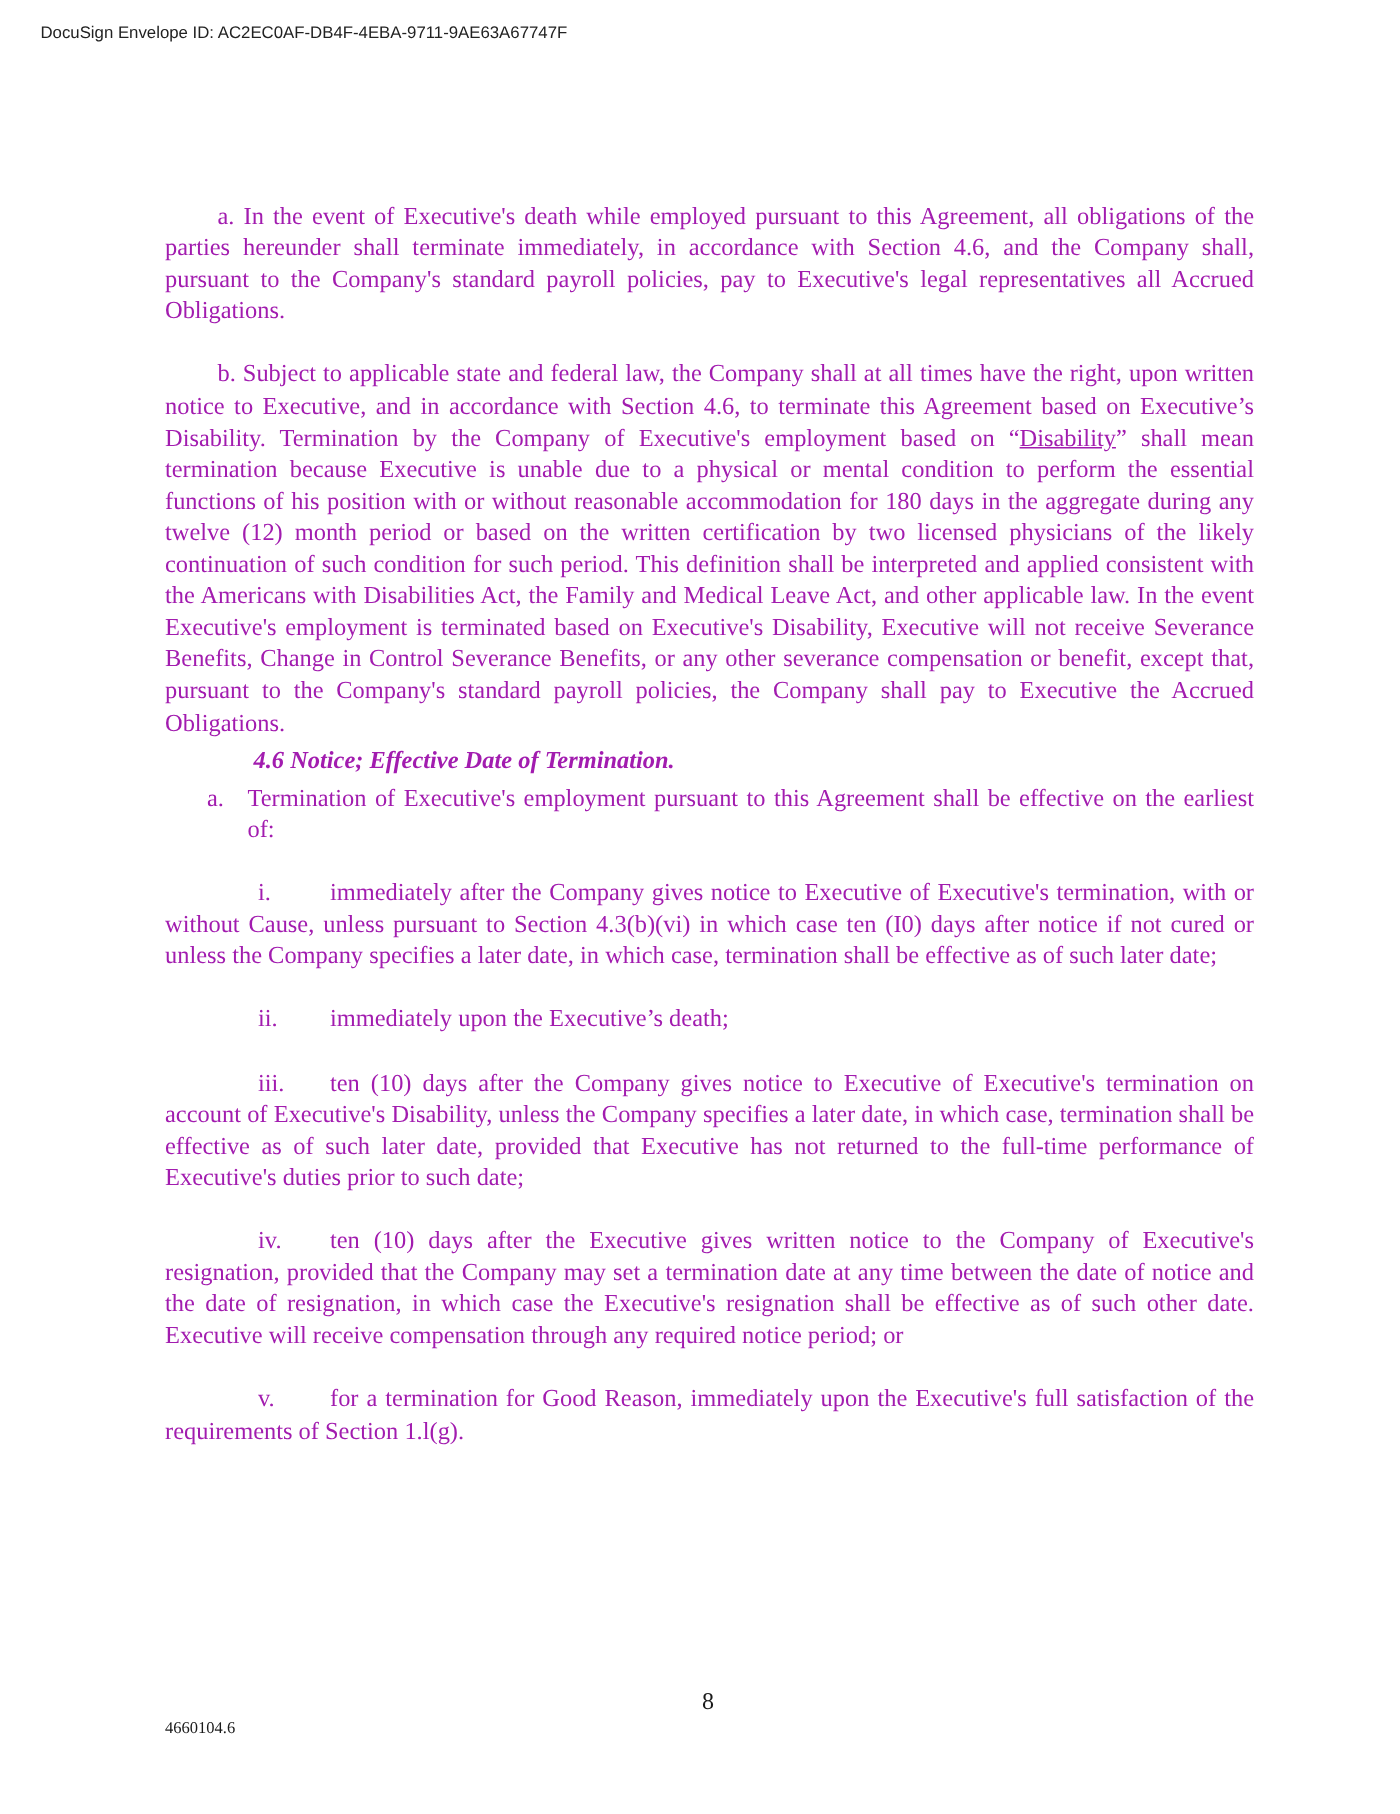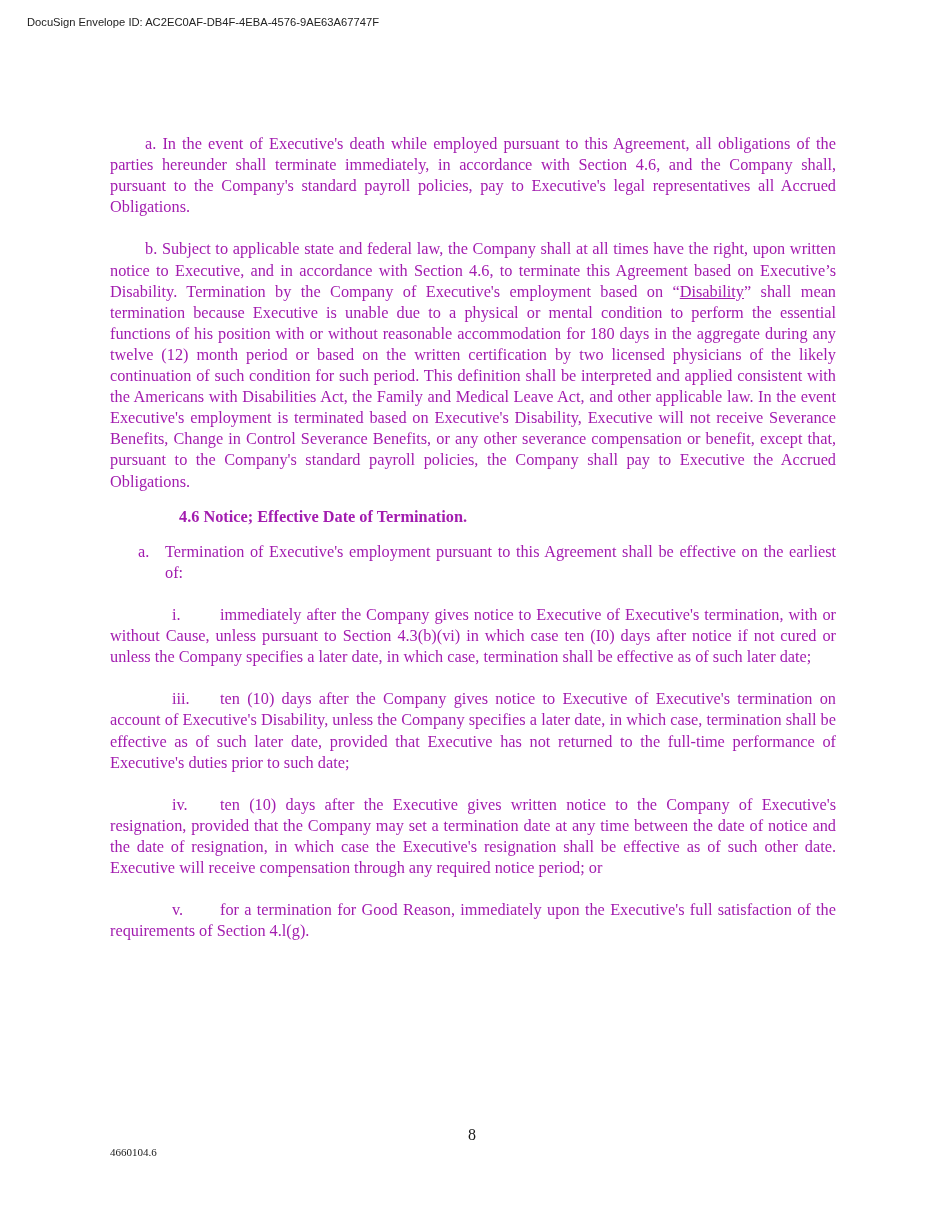--- a/index.html
+++ b/index.html
@@ -10,57 +10,58 @@
     }
     .page {
       position: absolute; left: 110px; top: 133px; width: 726px;
       font-family: "Liberation Serif", serif; font-size: 16.3px; line-height: 21.1px;
       color: #a21caf;
     }
     .p { margin: 0; text-align: justify; text-align-last: left; }
     .indent { text-indent: 35px; }
     .gap { margin-top: 21.1px; }
     .u { text-decoration: underline; }
-    .heading { margin: 14px; padding-left: 55px; font-weight: bold; }
+    .heading { margin: 4px; padding-left: 55px; font-style: italic; font-weight: bold; }
     .hang { position: relative; padding-left: 55px; text-align: justify; text-align-last: left; margin: 0; }
     .hang .marker { position: absolute; left: 28px; top: 0; }
     .rm { display: inline-block; width: 48px; margin-left: 62px; text-indent: 0; }
     .footer-page {
       position: absolute; left: 468px; top: 1126px;
       font-family: "Liberation Serif", serif; font-size: 16px; color: #1a1a1a;
     }
     .footer-doc {
       position: absolute; left: 110px; top: 1146px;
       font-family: "Liberation Serif", serif; font-size: 11px; color: #1a1a1a;
     }
   </style>
 </head>
 <body>
 
-<div class="envelope">DocuSign Envelope ID: AC2EC0AF-DB4F-4EBA-4576-9AE63A67747F</div>
+<div class="envelope">DocuSign Envelope ID: AC2EC0AF-DB4F-4EBA-9711-9AE63A67747F</div>
 
 <div class="page">
 
   <p class="p indent">a. In the event of Executive's death while employed pursuant to this Agreement, all obligations of the parties hereunder shall terminate immediately, in accordance with Section 4.6, and the Company shall, pursuant to the Company's standard payroll policies, pay to Executive's legal representatives all Accrued Obligations.</p>
 
   <p class="p indent gap"><span>b. Subject to applicable state and federal law, the Company shall at all times have the right, upon written notice to Executive, and in accordance with Section 4.6, to terminate this Agreement based on Executive’s Disability. Termination by the Company of Executive's employment based on “</span><span class="u">Disability</span><span>” shall mean termination because Executive is unable due to a physical or mental condition to perform the essential functions of his position with or without reasonable accommodation for 180 days in the aggregate during any twelve (12) month period or based on the written certification by two licensed physicians of the likely continuation of such condition for such period. This definition shall be interpreted and applied consistent with the Americans with Disabilities Act, the Family and Medical Leave Act, and other applicable law. In the event Executive's employment is terminated based on Executive's Disability, Executive will not receive Severance Benefits, Change in Control Severance Benefits, or any other severance compensation or benefit, except that, pursuant to the Company's standard payroll policies, the Company shall pay to Executive the Accrued Obligations.</span></p>
 
   <p class="heading gap">4.6 Notice; Effective Date of Termination.</p>
 
   <div class="hang gap">
     <span class="marker">a.</span>
     <span>Termination of Executive's employment pursuant to this Agreement shall be effective on the earliest of:</span>
   </div>
 
   <p class="p gap"><span class="rm">i.</span><span>immediately after the Company gives notice to Executive of Executive's termination, with or without Cause, unless pursuant to Section 4.3(b)(vi) in which case ten (I0) days after notice if not cured or unless the Company specifies a later date, in which case, termination shall be effective as of such later date;</span></p>
 
+  <p class="p gap"><span class="rm">ii.</span><span>immediately upon the Executive’s death;</span></p>
 
   <p class="p gap"><span class="rm">iii.</span><span>ten (10) days after the Company gives notice to Executive of Executive's termination on account of Executive's Disability, unless the Company specifies a later date, in which case, termination shall be effective as of such later date, provided that Executive has not returned to the full-time performance of Executive's duties prior to such date;</span></p>
 
   <p class="p gap"><span class="rm">iv.</span><span>ten (10) days after the Executive gives written notice to the Company of Executive's resignation, provided that the Company may set a termination date at any time between the date of notice and the date of resignation, in which case the Executive's resignation shall be effective as of such other date. Executive will receive compensation through any required notice period; or</span></p>
 
-  <p class="p gap"><span class="rm">v.</span><span>for a termination for Good Reason, immediately upon the Executive's full satisfaction of the requirements of Section 4.l(g).</span></p>
+  <p class="p gap"><span class="rm">v.</span><span>for a termination for Good Reason, immediately upon the Executive's full satisfaction of the requirements of Section 1.l(g).</span></p>
 
 
 </div>
 
 <div class="footer-page">8</div>
 <div class="footer-doc">4660104.6</div>
 
 </body></html>

